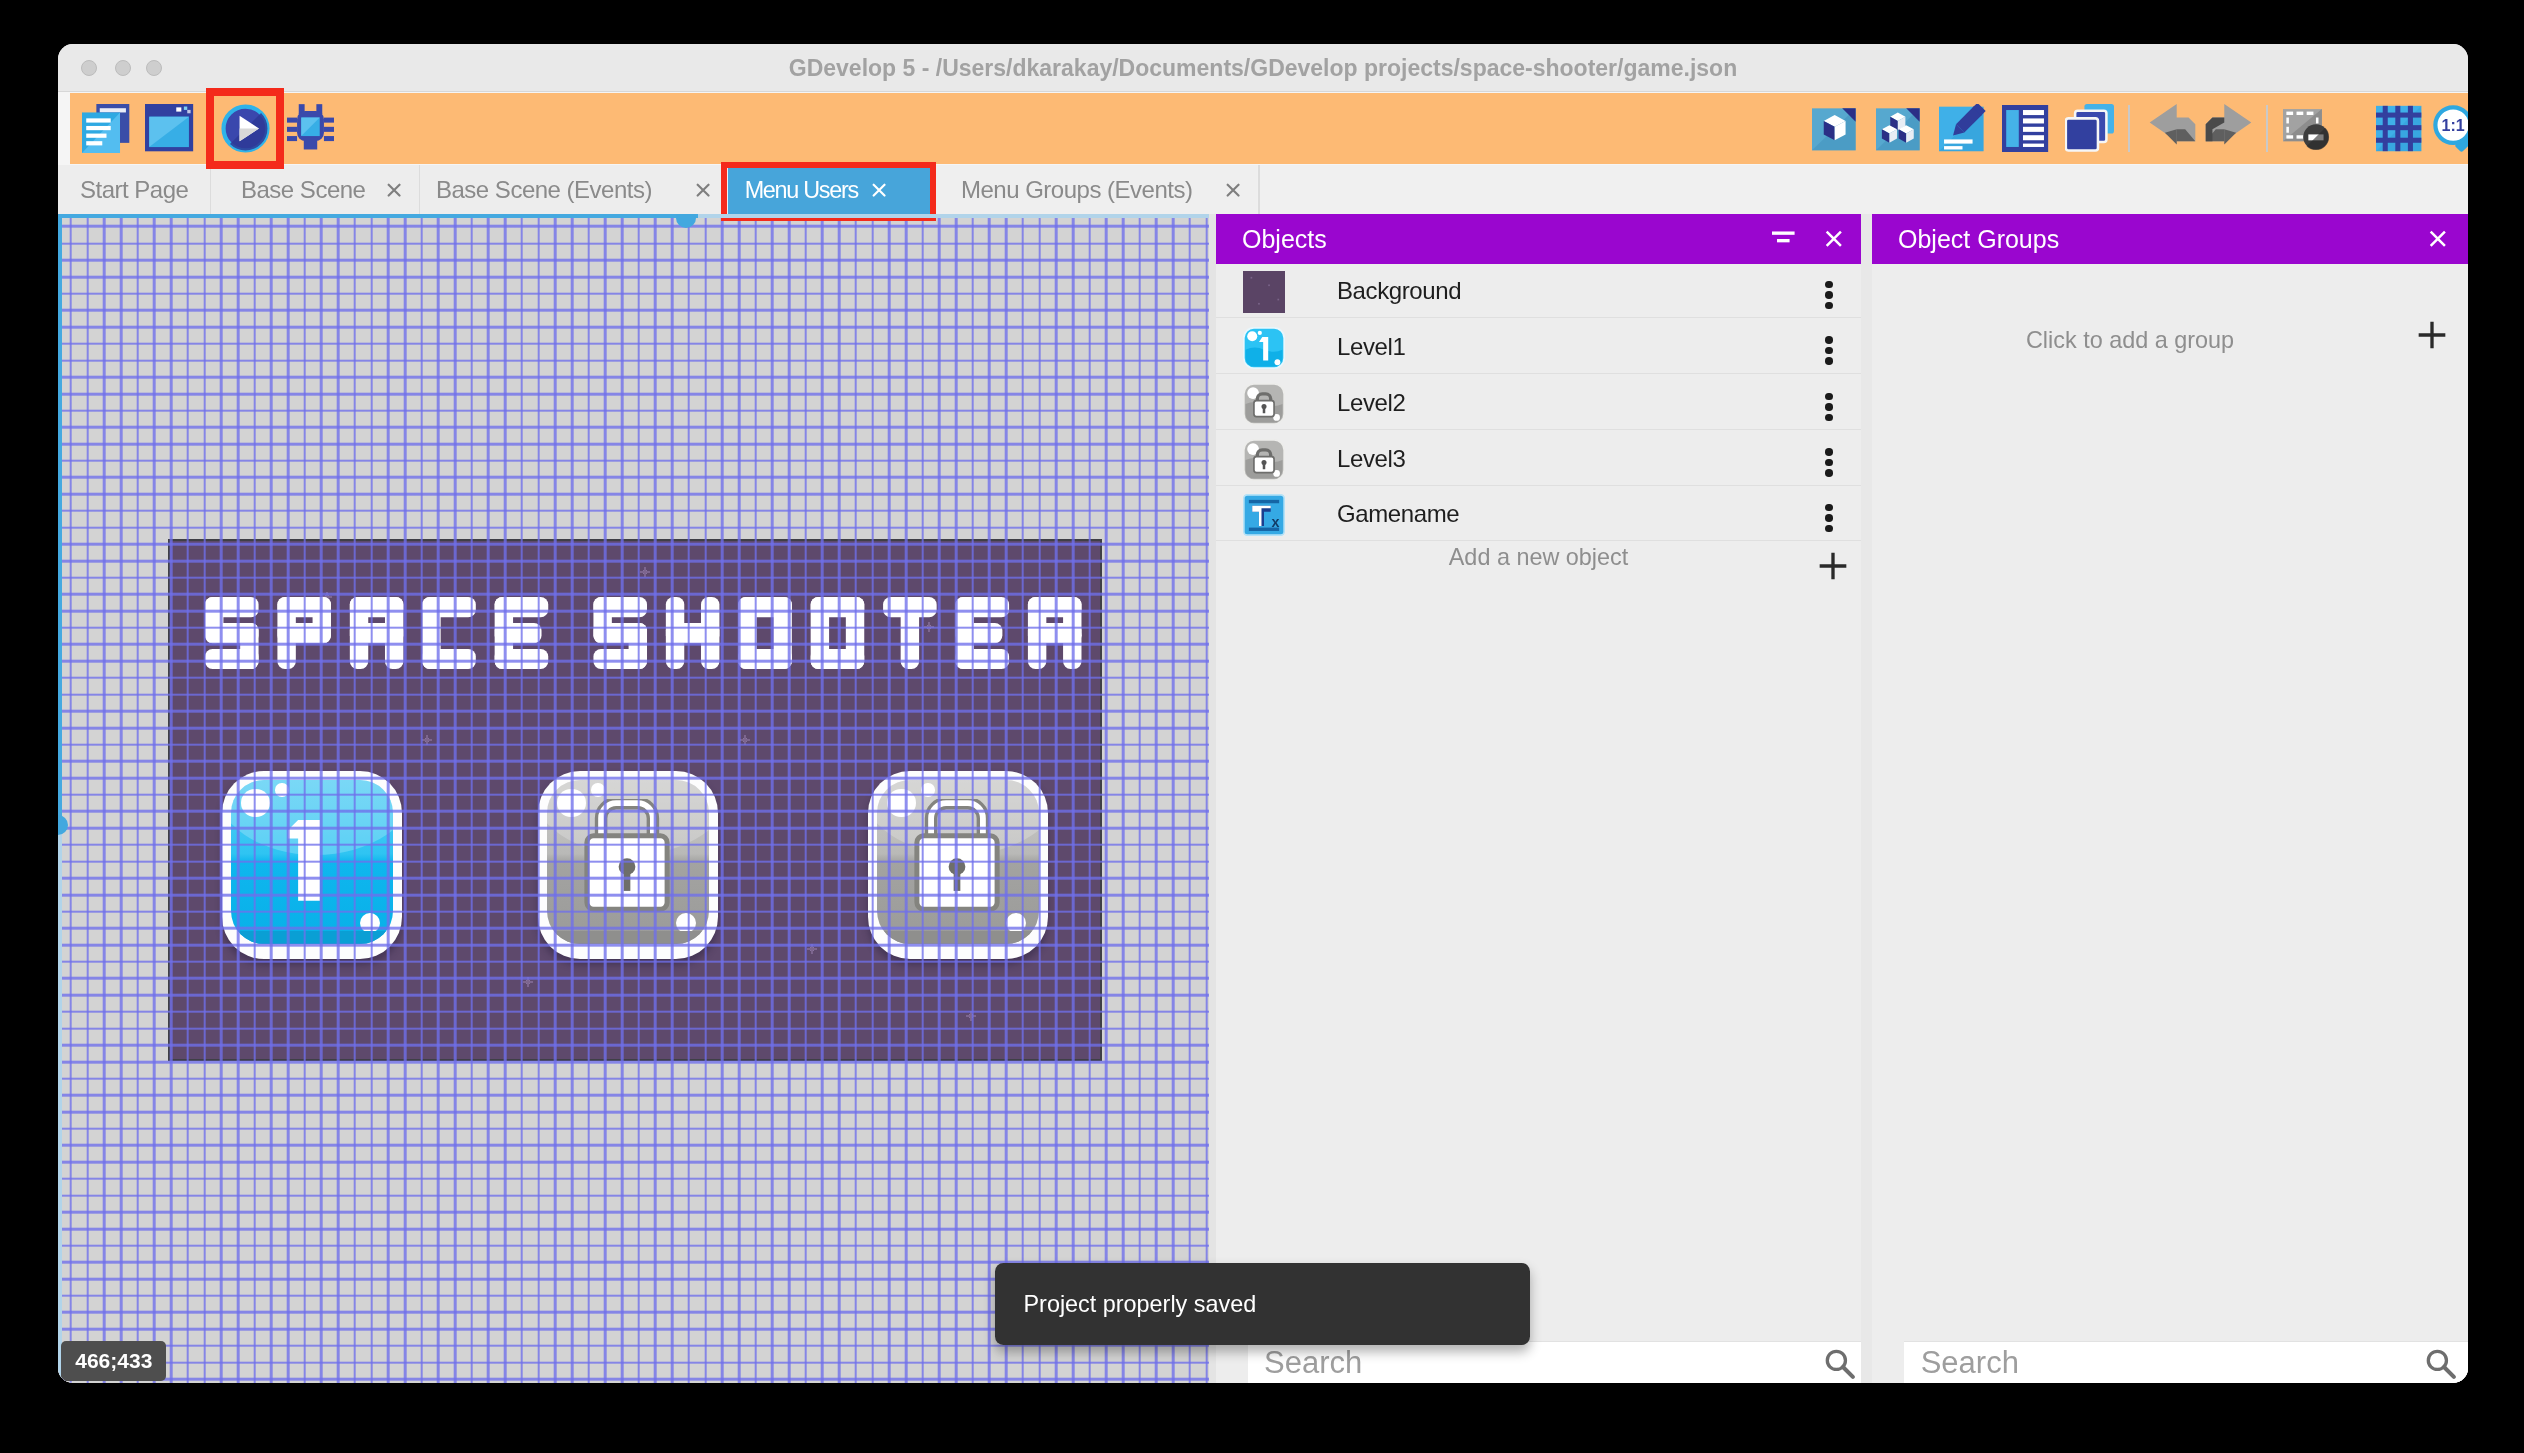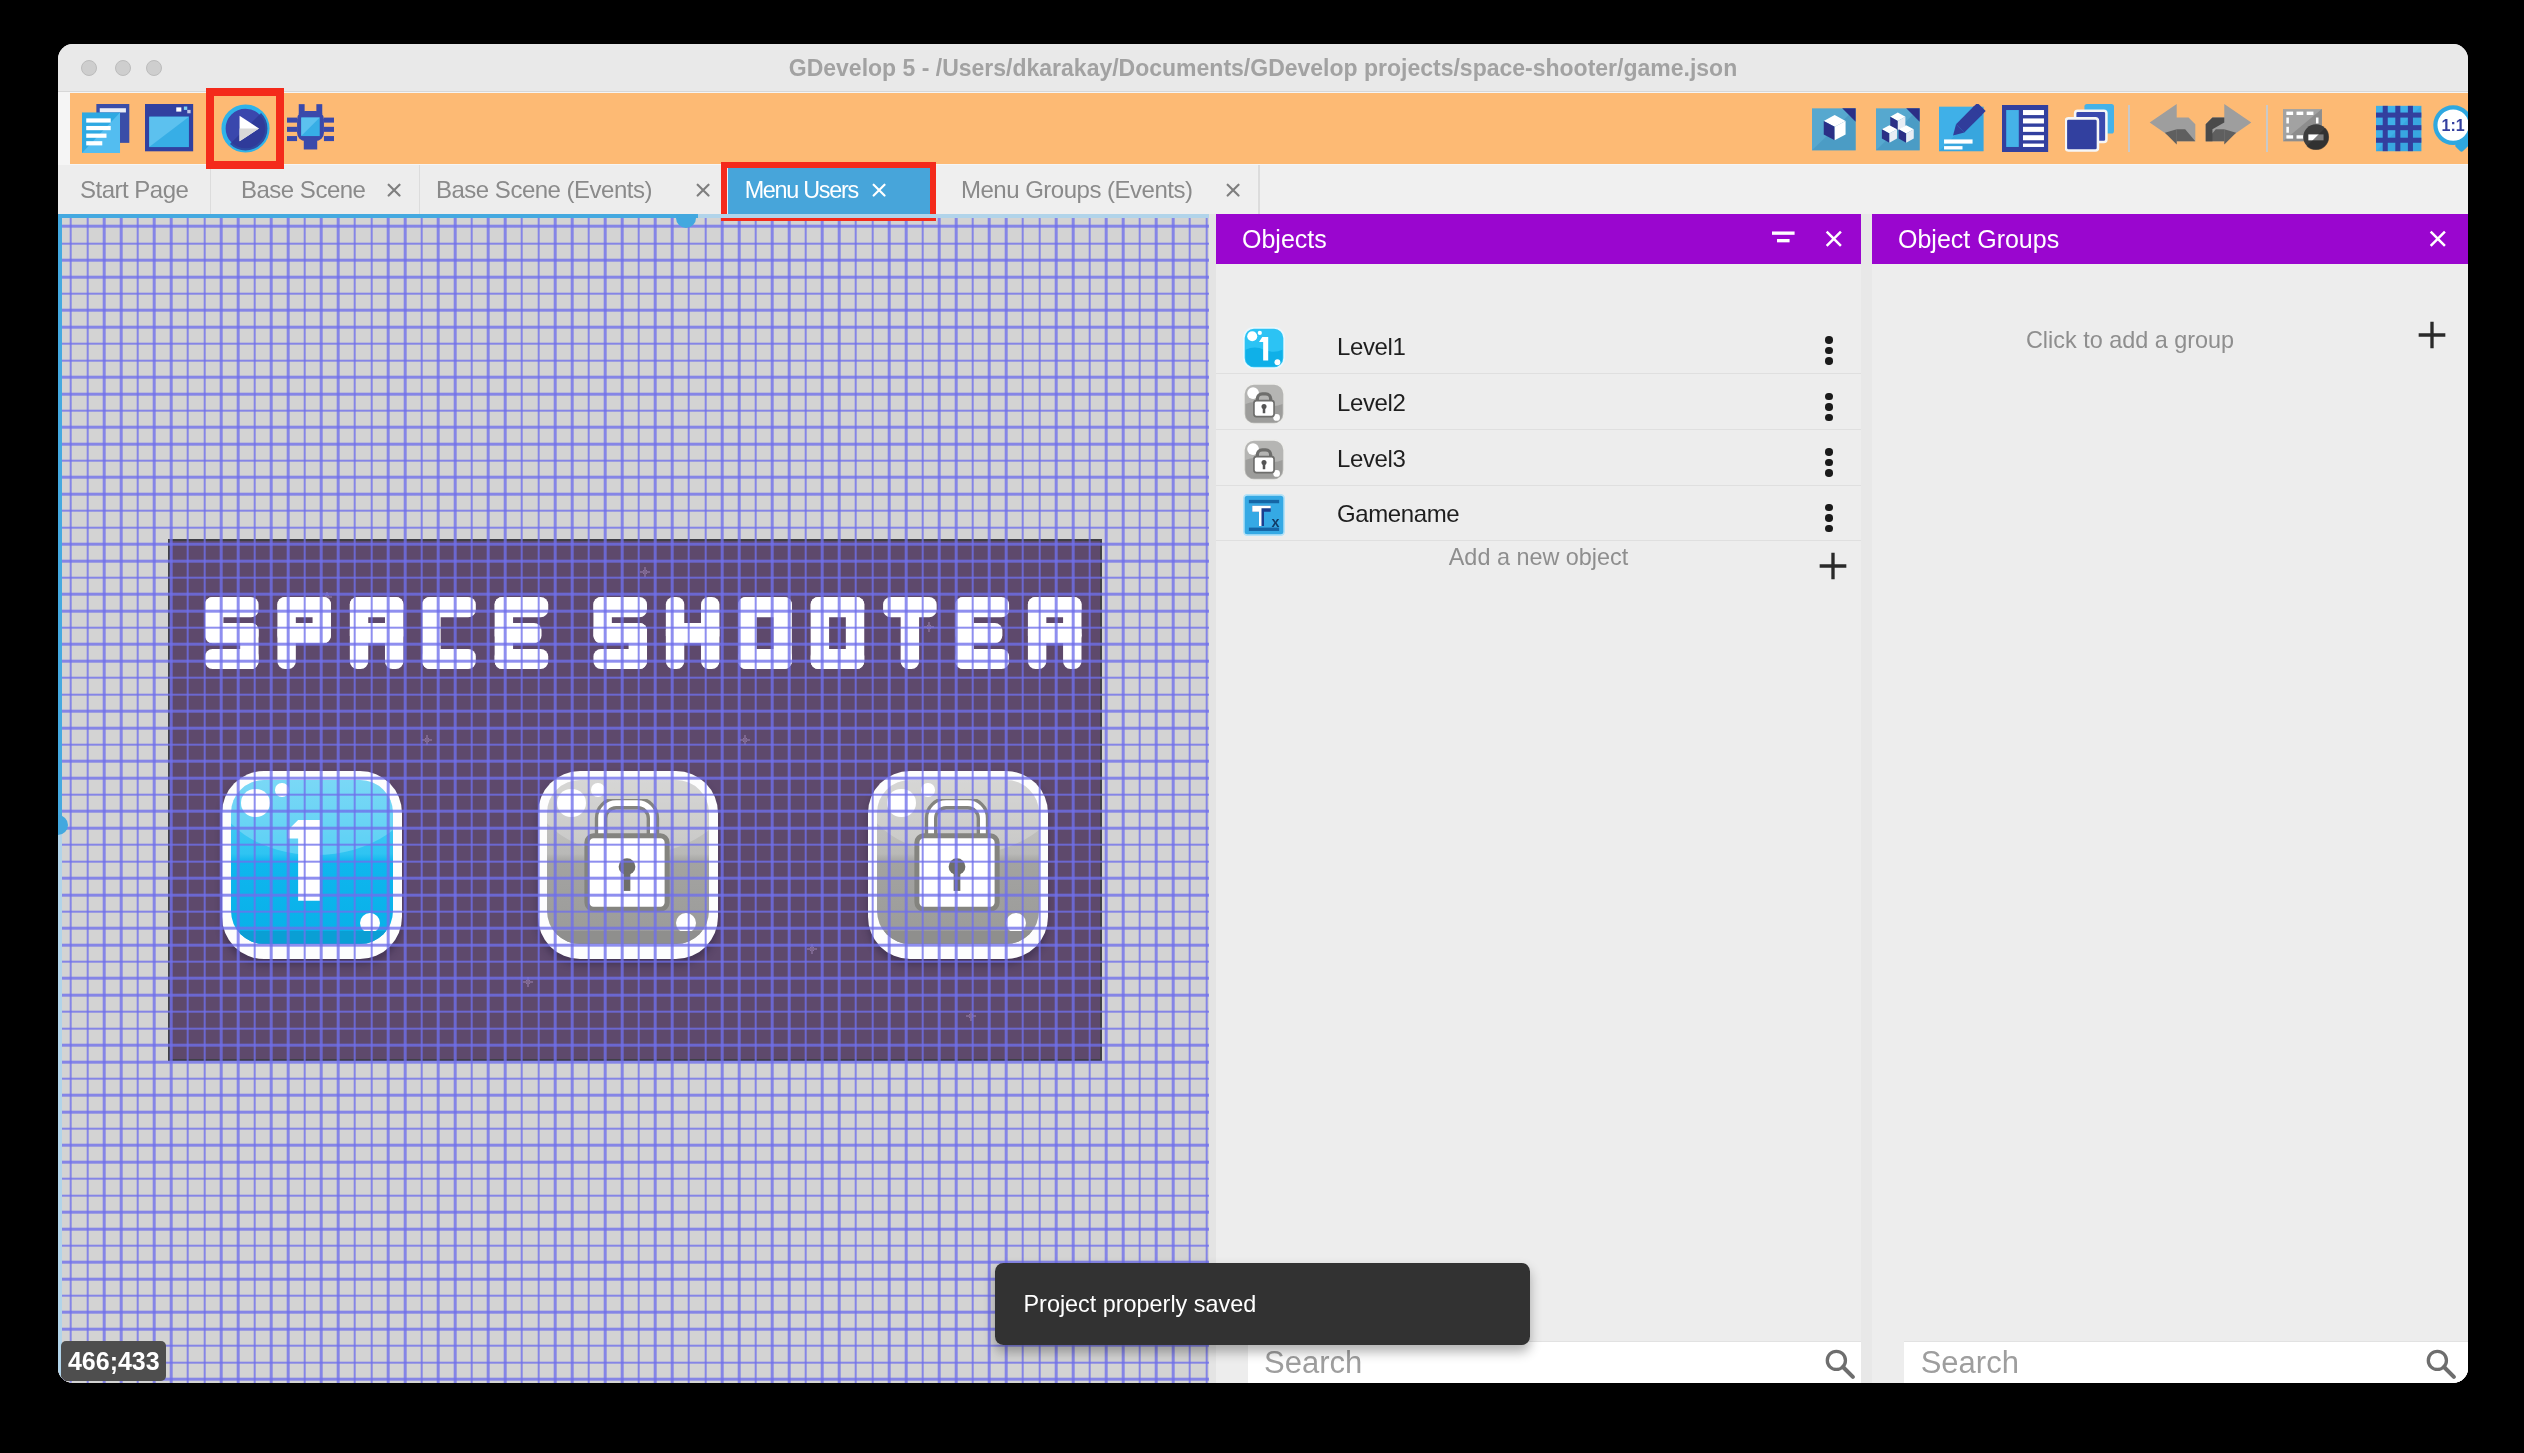--- a/index.html
+++ b/index.html
@@ -40,21 +40,21 @@
 .btn .inner{position:absolute;left:9.2px;top:9.2px;width:162px;height:164px;border-radius:33px;overflow:hidden;}
 .b1 .inner{background:linear-gradient(180deg,#55cdf4 0%,#2fc4f2 45%,#0fb6ee 50%,#08b0e8 100%);}
 .bg .inner{background:linear-gradient(180deg,#cbcbc9 0%,#b9b9b7 45%,#a3a3a1 50%,#9b9b99 100%);}
 .btn .gloss{position:absolute;left:-16.7px;top:-63px;width:201px;height:138px;border-radius:50%;background:rgba(255,255,255,0.22);}
 .btn .bub1{position:absolute;left:10px;top:8.4px;width:28.5px;height:28.5px;border-radius:50%;background:#fff;}
 .btn .bub2{position:absolute;left:44px;top:3.3px;width:13.4px;height:13.4px;border-radius:50%;background:#fff;}
 .btn .bub3{position:absolute;right:13.4px;bottom:11.7px;width:20px;height:20px;border-radius:50%;background:#fff;}
 .btn .bot{position:absolute;left:5px;bottom:0px;width:152px;height:13.4px;border-radius:0 0 28.5px 28.5px;}
 .b1 .bot{background:#0a9fd4;}
 .bg .bot{background:#8f8f8d;}
-#badge{position:absolute;left:3.3px;top:1127px;width:105px;height:40px;background:#4e4e4e;border-radius:5px;color:#fff;font-weight:bold;font-size:25px;line-height:40px;text-align:center;z-index:10;}
+#badge{position:absolute;left:3.3px;top:1127px;width:105px;height:40px;background:#4e4e4e;border-radius:5px;color:#fff;font-weight:bold;font-size:21px;line-height:40px;text-align:center;z-index:10;}
 #toast{position:absolute;left:937px;top:1049px;width:535px;height:82px;background:#323232;border-radius:8.4px;z-index:30;color:#fff;font-size:23.4px;line-height:82px;padding-left:28.5px;box-shadow:0 6.7px 11.7px rgba(0,0,0,0.3);}
 
 .panel{position:absolute;top:0;height:1170px;background:#ededed;}
 .phead{position:absolute;left:0;top:0;width:100%;height:50px;background:#9a06cf;color:#fff;}
 .phead .t{position:absolute;left:26px;top:0;height:50px;line-height:50px;font-size:25px;}
 .prow{position:absolute;left:0;width:100%;border-bottom:1.7px solid #dfdfdf;background:#ededed;}
 .rowlbl{position:absolute;left:121px;top:0;height:100%;display:flex;align-items:center;font-size:24px;color:#1e1e1e;letter-spacing:-0.4px;}
 .kebab{position:absolute;left:609px;width:8.4px;}
 .kebab span{position:absolute;left:0;width:7.5px;height:7.5px;border-radius:50%;background:#1a1a1a;}
 .icon48{position:absolute;left:27px;width:42px;height:42px;}
@@ -409,20 +409,35 @@
       <div class="phead">
             <span class="t">Objects</span>
         <svg style="position:absolute;left:556px;top:14.2px" width="22.6" height="22" viewBox="0 0 27 26">
               <rect x="0" y="4" width="27" height="4" fill="#fff"></rect>
               <rect x="6" y="13" width="15" height="4" fill="#fff"></rect>
             </svg>
         <svg style="position:absolute;left:609px;top:16px" width="17.6" height="17.6" viewBox="0 0 21 21">
               <path d="M2,2 L19,19 M19,2 L2,19" stroke="#fff" stroke-width="3"></path>
             </svg>
       </div>
+      <div class="prow" style="top:50px;height:54px">
+            <span class="icon48" style="top:6.7px"><svg width="42" height="42" viewBox="0 0 50 50">
+                <rect width="50" height="50" fill="#5a4465"></rect>
+                <rect x="9" y="7" width="2" height="2" fill="#7a6488"></rect>
+                <rect x="30" y="16" width="2" height="2" fill="#7a6488"></rect>
+                <rect x="18" y="38" width="2" height="2" fill="#7a6488"></rect>
+                <rect x="41" y="33" width="2" height="2" fill="#7a6488"></rect>
+              </svg></span>
+            <span class="rowlbl">Background</span>
+            <span class="kebab" style="top:16.7px">
+              <span style="top:0"></span>
+              <span style="top:10.5px"></span>
+              <span style="top:21px"></span>
+            </span>
+          </div>
       <div class="prow" style="top:106px;height:54px">
             <span class="icon48" style="top:6.7px"><svg width="42" height="42" viewBox="0 0 50 50">
                 <rect x="1" y="1" width="48" height="48" rx="12" fill="#2cc3f4" stroke="#e8f7fd" stroke-width="2"></rect>
                 <path d="M3,27 Q14,22 25,27 Q37,32 47,27 L47,36 Q47,47 36,47 L14,47 Q3,47 3,36 Z" fill="#0fb0e8"></path>
                 <circle cx="11" cy="11" r="6" fill="#fff"></circle>
                 <circle cx="20" cy="7" r="2.5" fill="#fff"></circle>
                 <circle cx="41" cy="42" r="3.5" fill="#fff"></circle>
                 <path d="M23,12 L30,12 L30,40 L24,40 L24,18 L19,18 Z" fill="#fff"></path>
               </svg></span>
             <span class="rowlbl">Level1</span>

